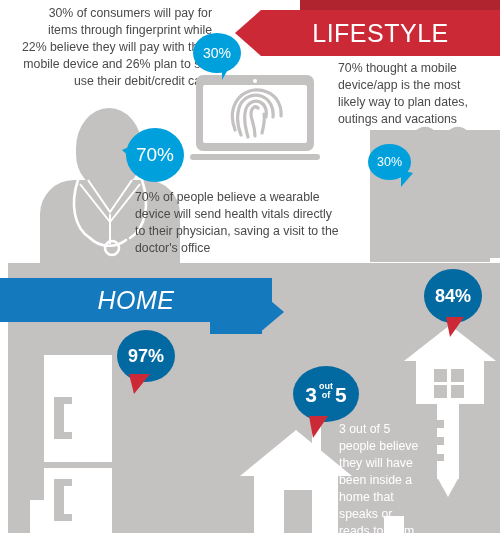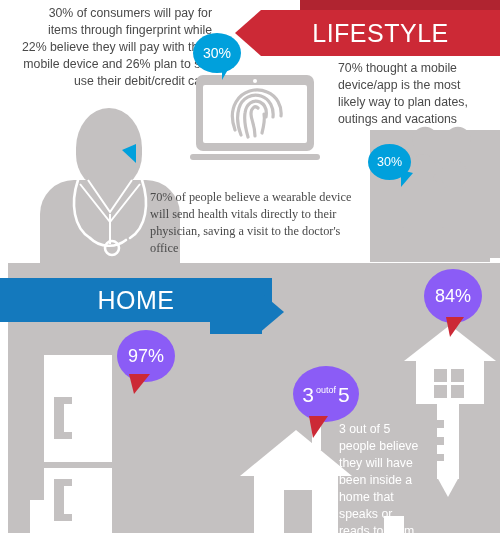--- a/index.html
+++ b/index.html
@@ -32,21 +32,21 @@
     white-space:nowrap;
   }
 
   
   .bubble{
     border-radius:50%;
     display:flex;align-items:center;justify-content:center;
     color:#ffffff;font-weight:400;
   }
   .bubble-blue{background:#00a0dc;}
-  .bubble-red{background:#8b5cf6;}
+  .bubble-red{background:#0369a1;font-weight:bold;}
   .tail{position:absolute;width:0;height:0;}
 
   
   .txt{
     color:#4a4a4a;font-size:12.3px;line-height:1.38;
   }
   .txt-white{
     color:#ffffff;font-size:12.3px;line-height:1.38;
   }
   .txt-right{text-align:right;}
@@ -60,21 +60,21 @@
   .heart{position:relative;}
   .heart:before,.heart:after{
     content:"";position:absolute;width:26px;height:40px;
     background:#c4c1c1;border-radius:26px 26px 0 0;top:0;left:13px;
     transform:rotate(-45deg);transform-origin:0 100%;
   }
   .heart:after{left:0;transform:rotate(45deg);transform-origin:100% 100%;}
 
   .outofwrap{display:inline-flex;align-items:center;line-height:1;}
   .outof-stack{
-    display:inline-flex;align-items:center;
+    display:inline-flex;flex-direction:column;align-items:center;
     font-size:9px;line-height:1.02;margin:0 2px 6px 2px;text-align:center;
   }
 </style>
 </head>
 <body>
 
 <div id="canvas">
 
   <div class="abs panel-lifestyle" style="left:370px;top:130px;width:130px;height:128px;"></div>
 
@@ -163,31 +163,34 @@
       <g fill="none" stroke="#ffffff" stroke-width="2.6" stroke-linecap="round">
         <path d="M18 2 C10 26 14 50 30 60"></path>
         <path d="M82 2 C90 26 86 50 70 60"></path>
         <path d="M30 60 C40 70 56 70 66 62"></path>
       </g>
       <circle cx="52" cy="70" r="7" fill="none" stroke="#ffffff" stroke-width="2.6"></circle>
     </svg>
   </div>
 
   <div class="abs" style="left:122px;top:128px;width:62px;height:58px;">
+    <div class="bubble bubble-blue" style="width:58px;height:54px;font-size:19px;margin-left:4px;">
+      <span>70%</span>
+    </div>
     <div class="tail" style="left:0px;top:16px;border-right:14px solid #00a0dc;border-top:6px solid transparent;border-bottom:13px solid transparent;"></div>
   </div>
 
-  <div class="abs txt" style="left:150px;top:189px;width:205px;font-family:Liberation Serif, serif;">70% of people believe a wearable device will send health vitals directly to their physician, saving a visit to the doctor's office</div>
+  <div class="abs txt" style="left:135px;top:189px;width:205px;">70% of people believe a wearable device will send health vitals directly to their physician, saving a visit to the doctor's office</div>
 
   <div class="abs panel-gray" style="left:8px;top:263px;width:492px;height:253px;"></div>
   <div class="abs panel-gray" style="left:8px;top:500px;width:376px;height:33px;"></div>
   <div class="abs panel-gray" style="left:404px;top:500px;width:96px;height:33px;"></div>
 
   <div class="abs banner-blue-tab" style="left:0px;top:278px;width:272px;height:44px;"></div>
-  <div class="abs" style="left:0px;top:278px;width:272px;height:44px;display:flex;align-items:center;">
+  <div class="abs" style="left:0px;top:278px;width:272px;height:44px;display:flex;align-items:center;font-style:italic;">
     <div class="banner-blue" style="flex:1;height:44px;">
       <span class="banner-text">HOME</span>
     </div>
   </div>
   <div class="abs banner-blue" style="left:210px;top:290px;width:52px;height:44px;"></div>
   <div class="abs" style="left:258px;top:290px;width:0;height:0;border-top:22px solid transparent;border-bottom:22px solid transparent;border-left:26px solid #1479bd;"></div>
 
 
   <div class="abs" style="left:404px;top:325px;width:92px;height:178px;">
 

